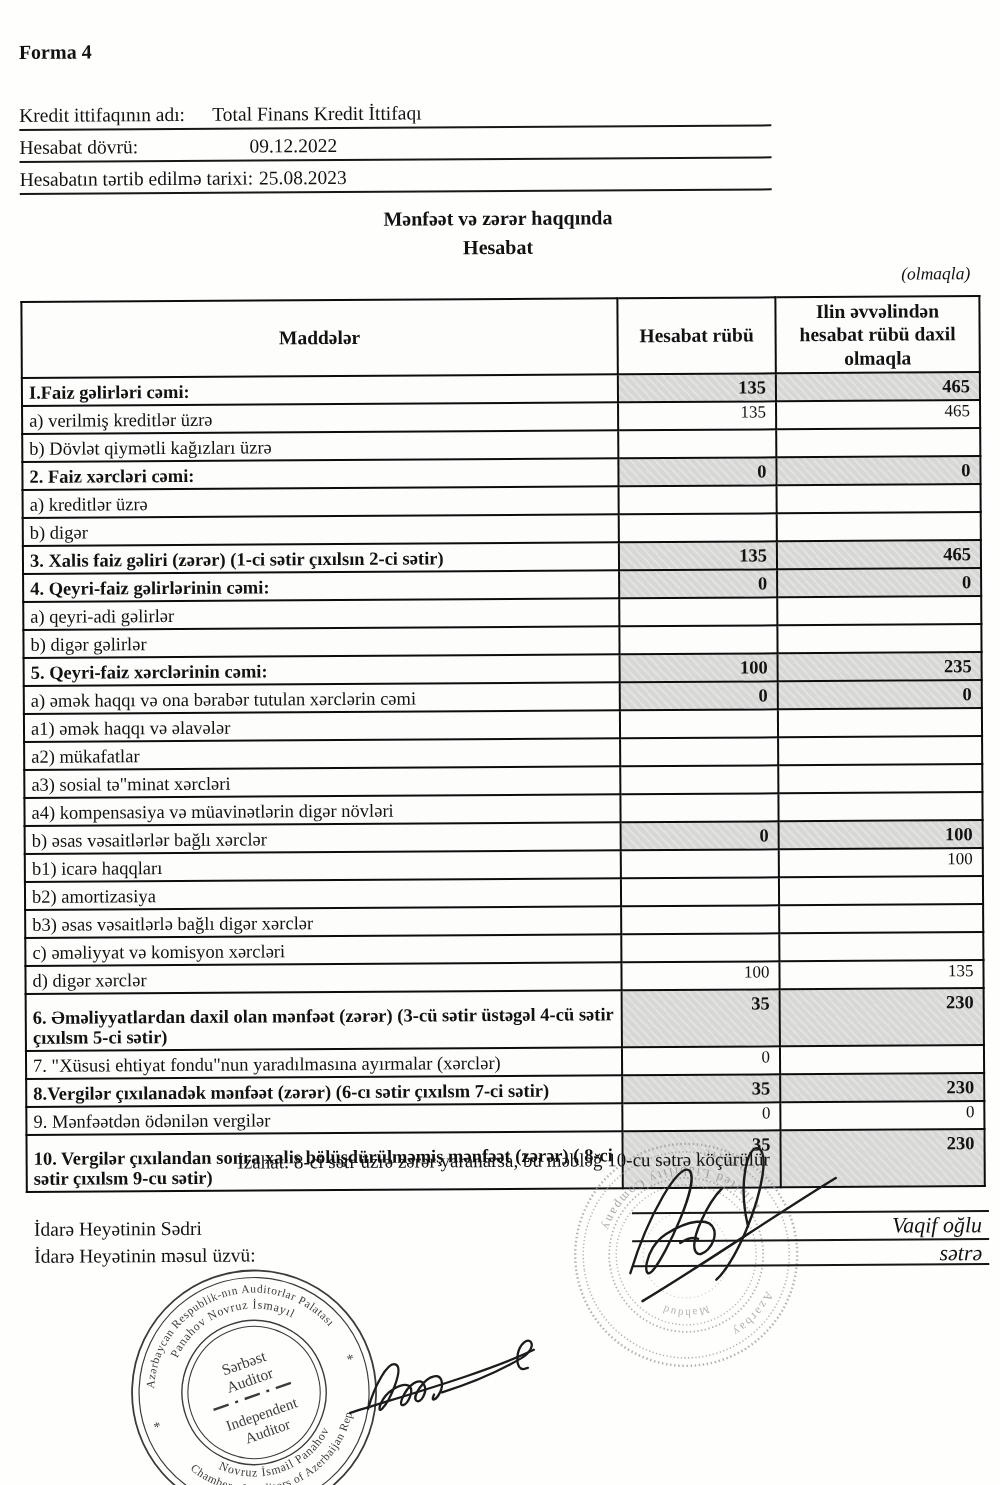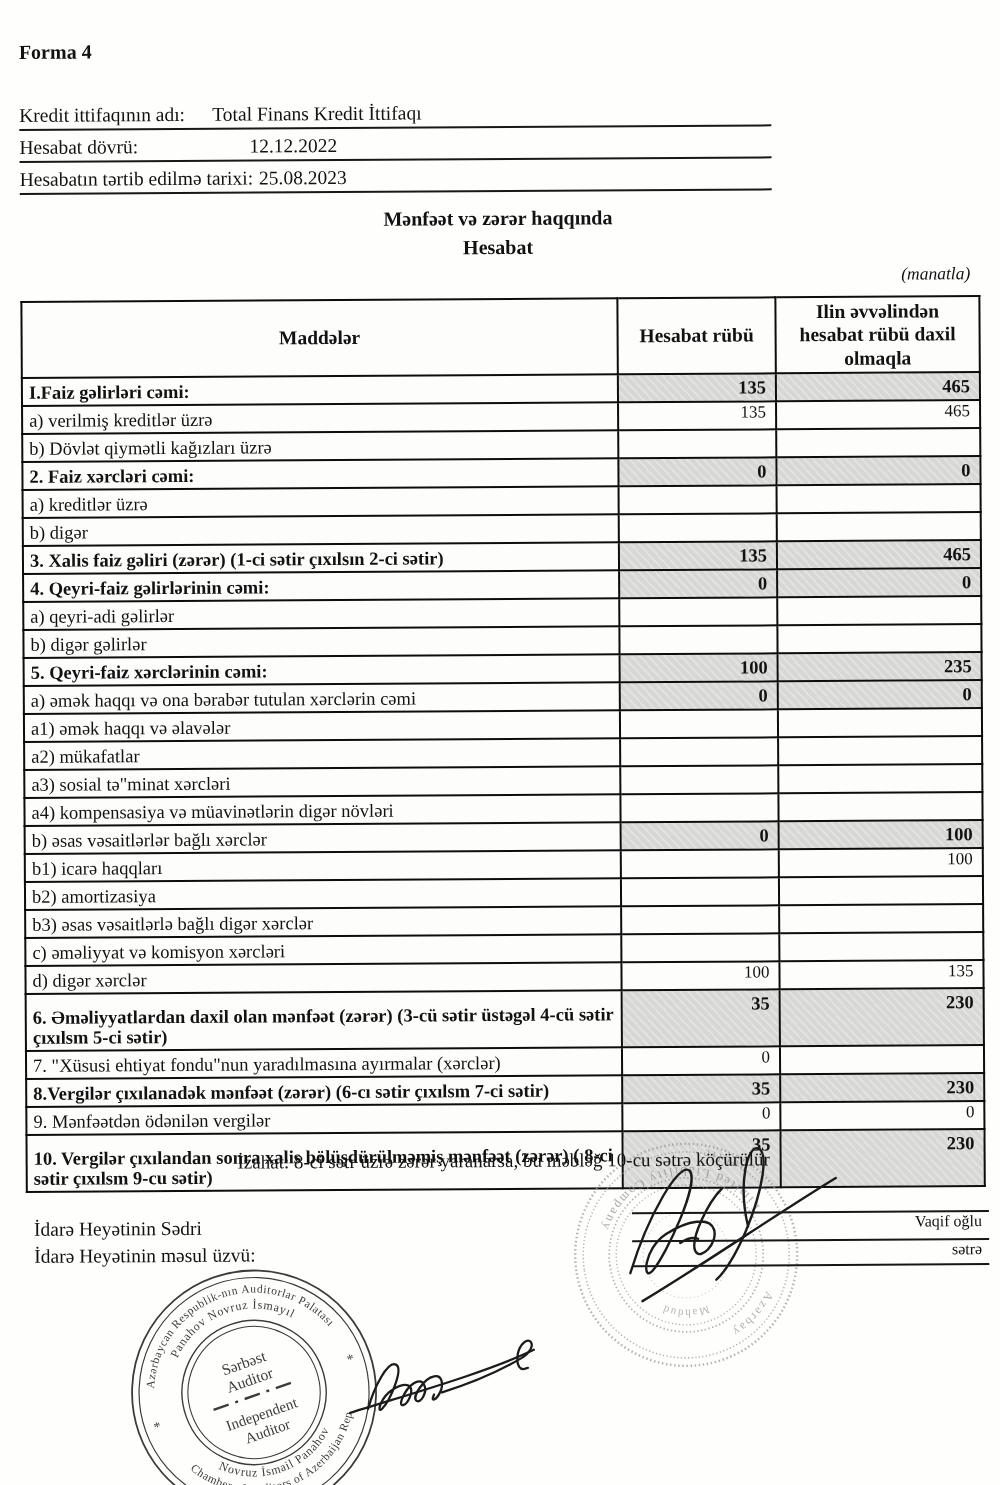--- a/index.html
+++ b/index.html
@@ -45,21 +45,21 @@
   tr.tall td.val.sh{vertical-align:top;padding-top:3px;}
 
   .note{position:absolute;left:0;top:1150px;width:1000px;text-align:center;font-size:19px;z-index:6;}
   .note b{font-weight:normal;}
 
   .sig-label-1{position:absolute;left:30px;top:1216px;font-size:19.5px;z-index:6;}
   .sig-label-2{position:absolute;left:30px;top:1243px;font-size:19.5px;z-index:6;}
 
   .sig-line{position:absolute;left:628px;width:357px;border-top:2px solid #161616;z-index:4;}
   .sl1{top:1213px;} .sl2{top:1241px;} .sl3{top:1266px;}
-  .name-suffix{position:absolute;right:22px;font-size:16px;z-index:6;}
+  .name-suffix{position:absolute;right:22px;font-style:italic;font-size:22px;z-index:6;}
   .ns1{top:1215px;} .ns2{top:1243px;}
 
   .stamp{position:absolute;z-index:1;}
   .company-stamp{left:560px;top:1134px;}
   .auditor-stamp{left:118px;top:1260px;}
   .sig-svg{position:absolute;z-index:5;}
   .sig-right{left:592px;top:1132px;}
   .sig-left{left:333px;top:1316px;}
 </style>
 </head>
@@ -70,34 +70,34 @@
 
     <div class="form-label">Forma 4</div>
 
     <div class="fields">
       <div class="field-row r1">
         <span class="lab">Kredit ittifaqının adı:</span>
         <span class="val">Total Finans Kredit İttifaqı</span>
       </div>
       <div class="field-row r2">
         <span class="lab">Hesabat dövrü:</span>
-        <span class="val">12.12.2022</span>
+        <span class="val">09.12.2022</span>
       </div>
       <div class="field-row r3">
         <span class="lab">Hesabatın tərtib edilmə tarixi:</span>
         <span class="val">25.08.2023</span>
       </div>
     </div>
 
     <div class="title">
       <div>Mənfəət və zərər haqqında</div>
       <div>Hesabat</div>
     </div>
 
-    <div class="unit-note">(manatla)</div>
+    <div class="unit-note">(olmaqla)</div>
 
     <table class="report">
       <colgroup>
           <col style="width:596px">
           <col style="width:158px">
           <col style="width:204px">
         </colgroup>
       <thead>
         <tr>
           <th>Maddələr</th>

